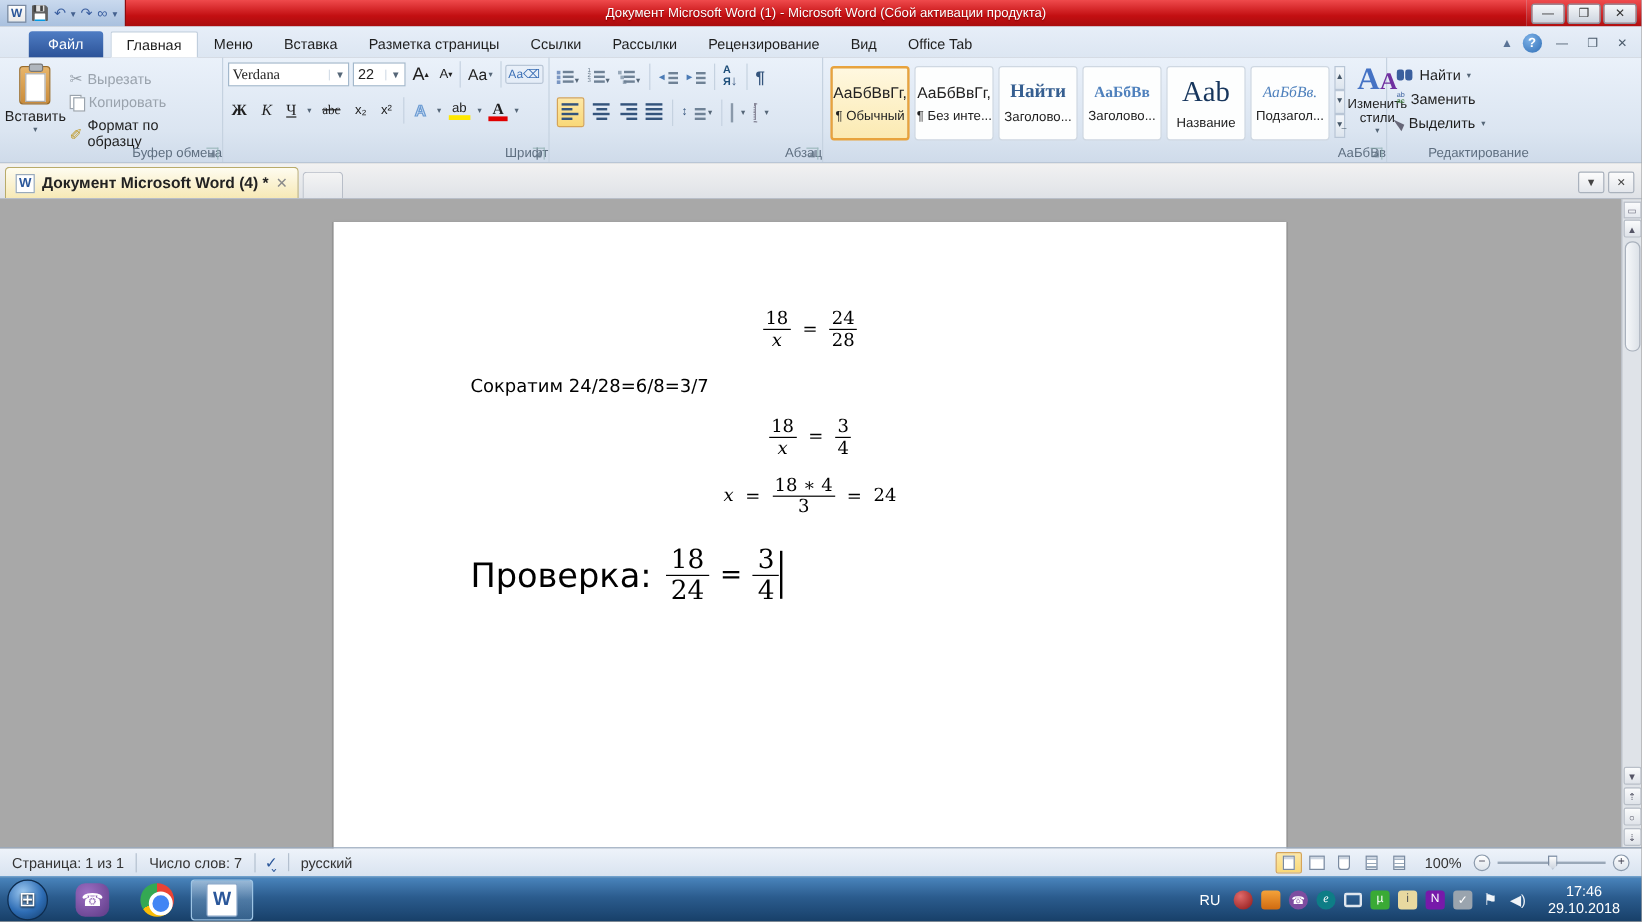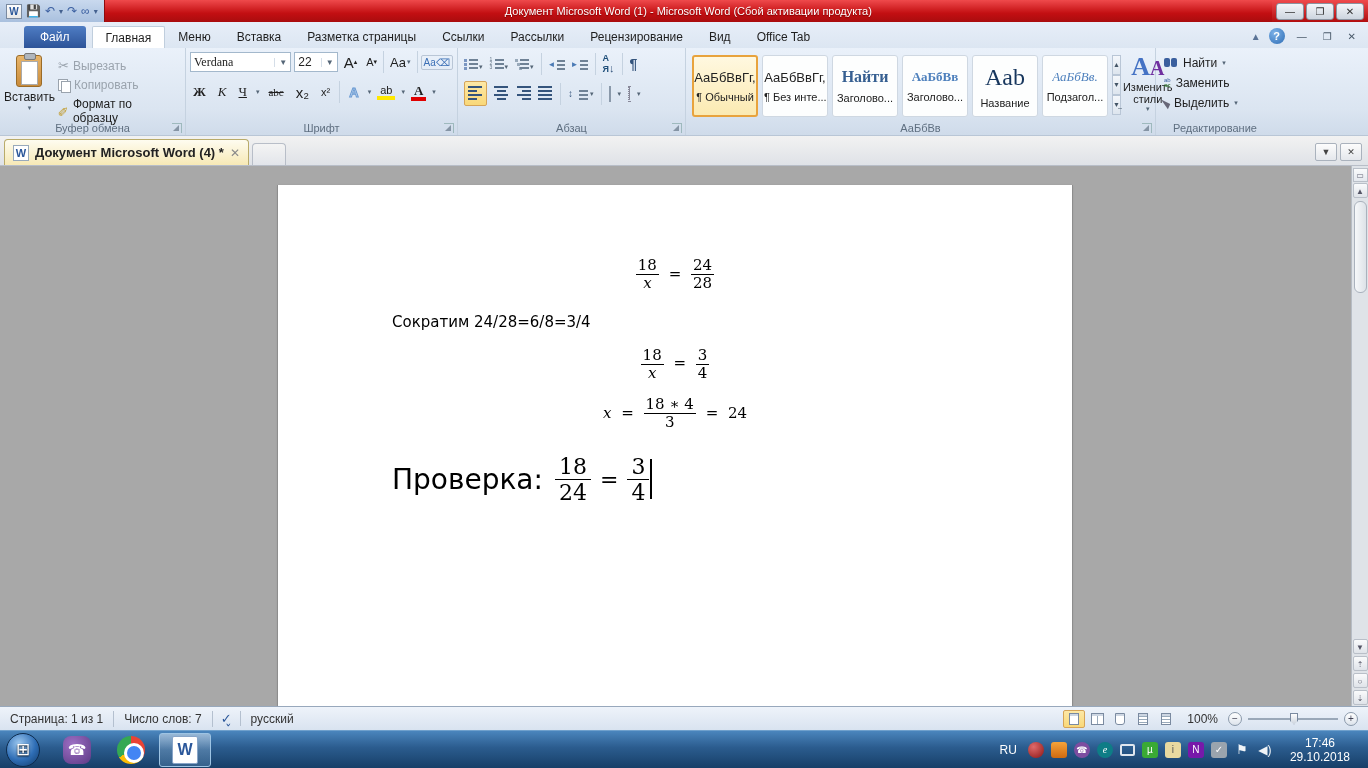--- a/index.html
+++ b/index.html
@@ -22,21 +22,21 @@
   .rtab{padding:4px 13px;color:#1e1e1e;font-size:12px;height:22px;}
   .rtab.active{background:#fff;border:1px solid #c0cedd;border-bottom:none;border-radius:2px 2px 0 0;}
   .tabrow-right{margin-left:auto;display:flex;align-items:center;gap:8px;padding:0 8px 4px 0;}
   .chev{color:#5a7396;font-size:10px;}
   .helpbtn{width:16px;height:16px;border-radius:50%;background:radial-gradient(circle at 35% 30%,#7db2e8,#2e6db5);color:#fff;font-size:11px;font-weight:bold;text-align:center;line-height:16px;}
   .dwbtn{font-size:10px;color:#4a5a6a;padding:0 4px;}
 
   
   .ribbon{position:absolute;left:0;top:48px;width:1368px;height:88px;background:linear-gradient(#eaf1fa,#dbe5f1 70%,#cfdbea);border-bottom:1px solid #b9c6d6;display:flex;}
   .rgroup{position:relative;height:100%;border-right:1px solid #c5d2e0;padding:3px 4px 16px 4px;}
-  .glabel{position:absolute;bottom:1px;left:0;right:0;text-align:center;font-size:11px;color:#5f6f80;}
+  .glabel{position:absolute;bottom:1px;left:0;right:0;text-align:right;font-size:11px;color:#5f6f80;}
   .dlg{position:absolute;bottom:2px;right:3px;width:10px;height:10px;border-left:1px solid #8aa;border-bottom:1px solid #8aa;transform:rotate(180deg);opacity:.7;}
   .dlg::after{content:"";position:absolute;left:2px;top:2px;border:3px solid transparent;border-top-color:#678;border-left-color:#678;}
 
   
   .grp-clip{width:186px;display:flex;}
   .pastebtn{width:52px;display:flex;flex-direction:column;align-items:center;padding-top:4px;}
   .clipic{width:26px;height:32px;background:linear-gradient(#e8b56a,#c98b3a);border:1px solid #9a6b28;border-radius:3px;position:relative;}
   .clipic::before{content:"";position:absolute;left:4px;top:5px;width:15px;height:22px;background:#fff;border:1px solid #aaa;}
   .clipic::after{content:"";position:absolute;left:7px;top:-3px;width:10px;height:5px;background:#b0b6bd;border:1px solid #777;border-radius:2px;}
   .pastelbl{font-size:12px;margin-top:3px;color:#1e1e1e;}
@@ -286,21 +286,21 @@
       <span class="tbtn" style="color:#3b6fb5;border:1px solid #b9c6d6;border-radius:2px;font-size:10px;padding:1px 2px;">Аа⌫</span>
     </div>
     <div class="fontrow2">
       <span class="tbtn bI">Ж</span>
       <span class="tbtn iI">К</span>
       <span class="tbtn uI">
           <span>Ч</span>
         </span>
         <span class="arr" style="font-size:7px;color:#567;">▾</span>
       <span class="tbtn strikeI">abc</span>
-      <span class="tbtn" style="font-size:15px;">x₂</span>
+      <span class="tbtn" style="font-size:11px;">x₂</span>
       <span class="tbtn" style="font-size:11px;">x²</span>
       <span class="vsep"></span>
       <span class="tbtn fxA">
           <span>А</span>
         </span>
         <span class="arr" style="font-size:7px;color:#567;">▾</span>
       <span class="tbtn hlab">
           <span>ab</span>
         </span>
         <span class="arr" style="font-size:7px;color:#567;">▾</span>
@@ -430,21 +430,21 @@
           <span class="fn">18</span>
           <span class="var">x</span>
         </span>
       <span class="eqsign">=</span>
       <span class="frac">
           <span class="fn">24</span>
           <span>28</span>
         </span>
     </div>
 
-    <div class="textline" style="margin-top:20px;">Сократим 24/28=6/8=3/4</div>
+    <div class="textline" style="margin-top:20px;">Сократим 24/28=6/8=3/7</div>
 
     <div class="eqrow" style="margin-top:16px;">
       <span class="frac">
           <span class="fn">18</span>
           <span class="var">x</span>
         </span>
       <span class="eqsign">=</span>
       <span class="frac">
           <span class="fn">3</span>
           <span>4</span>

